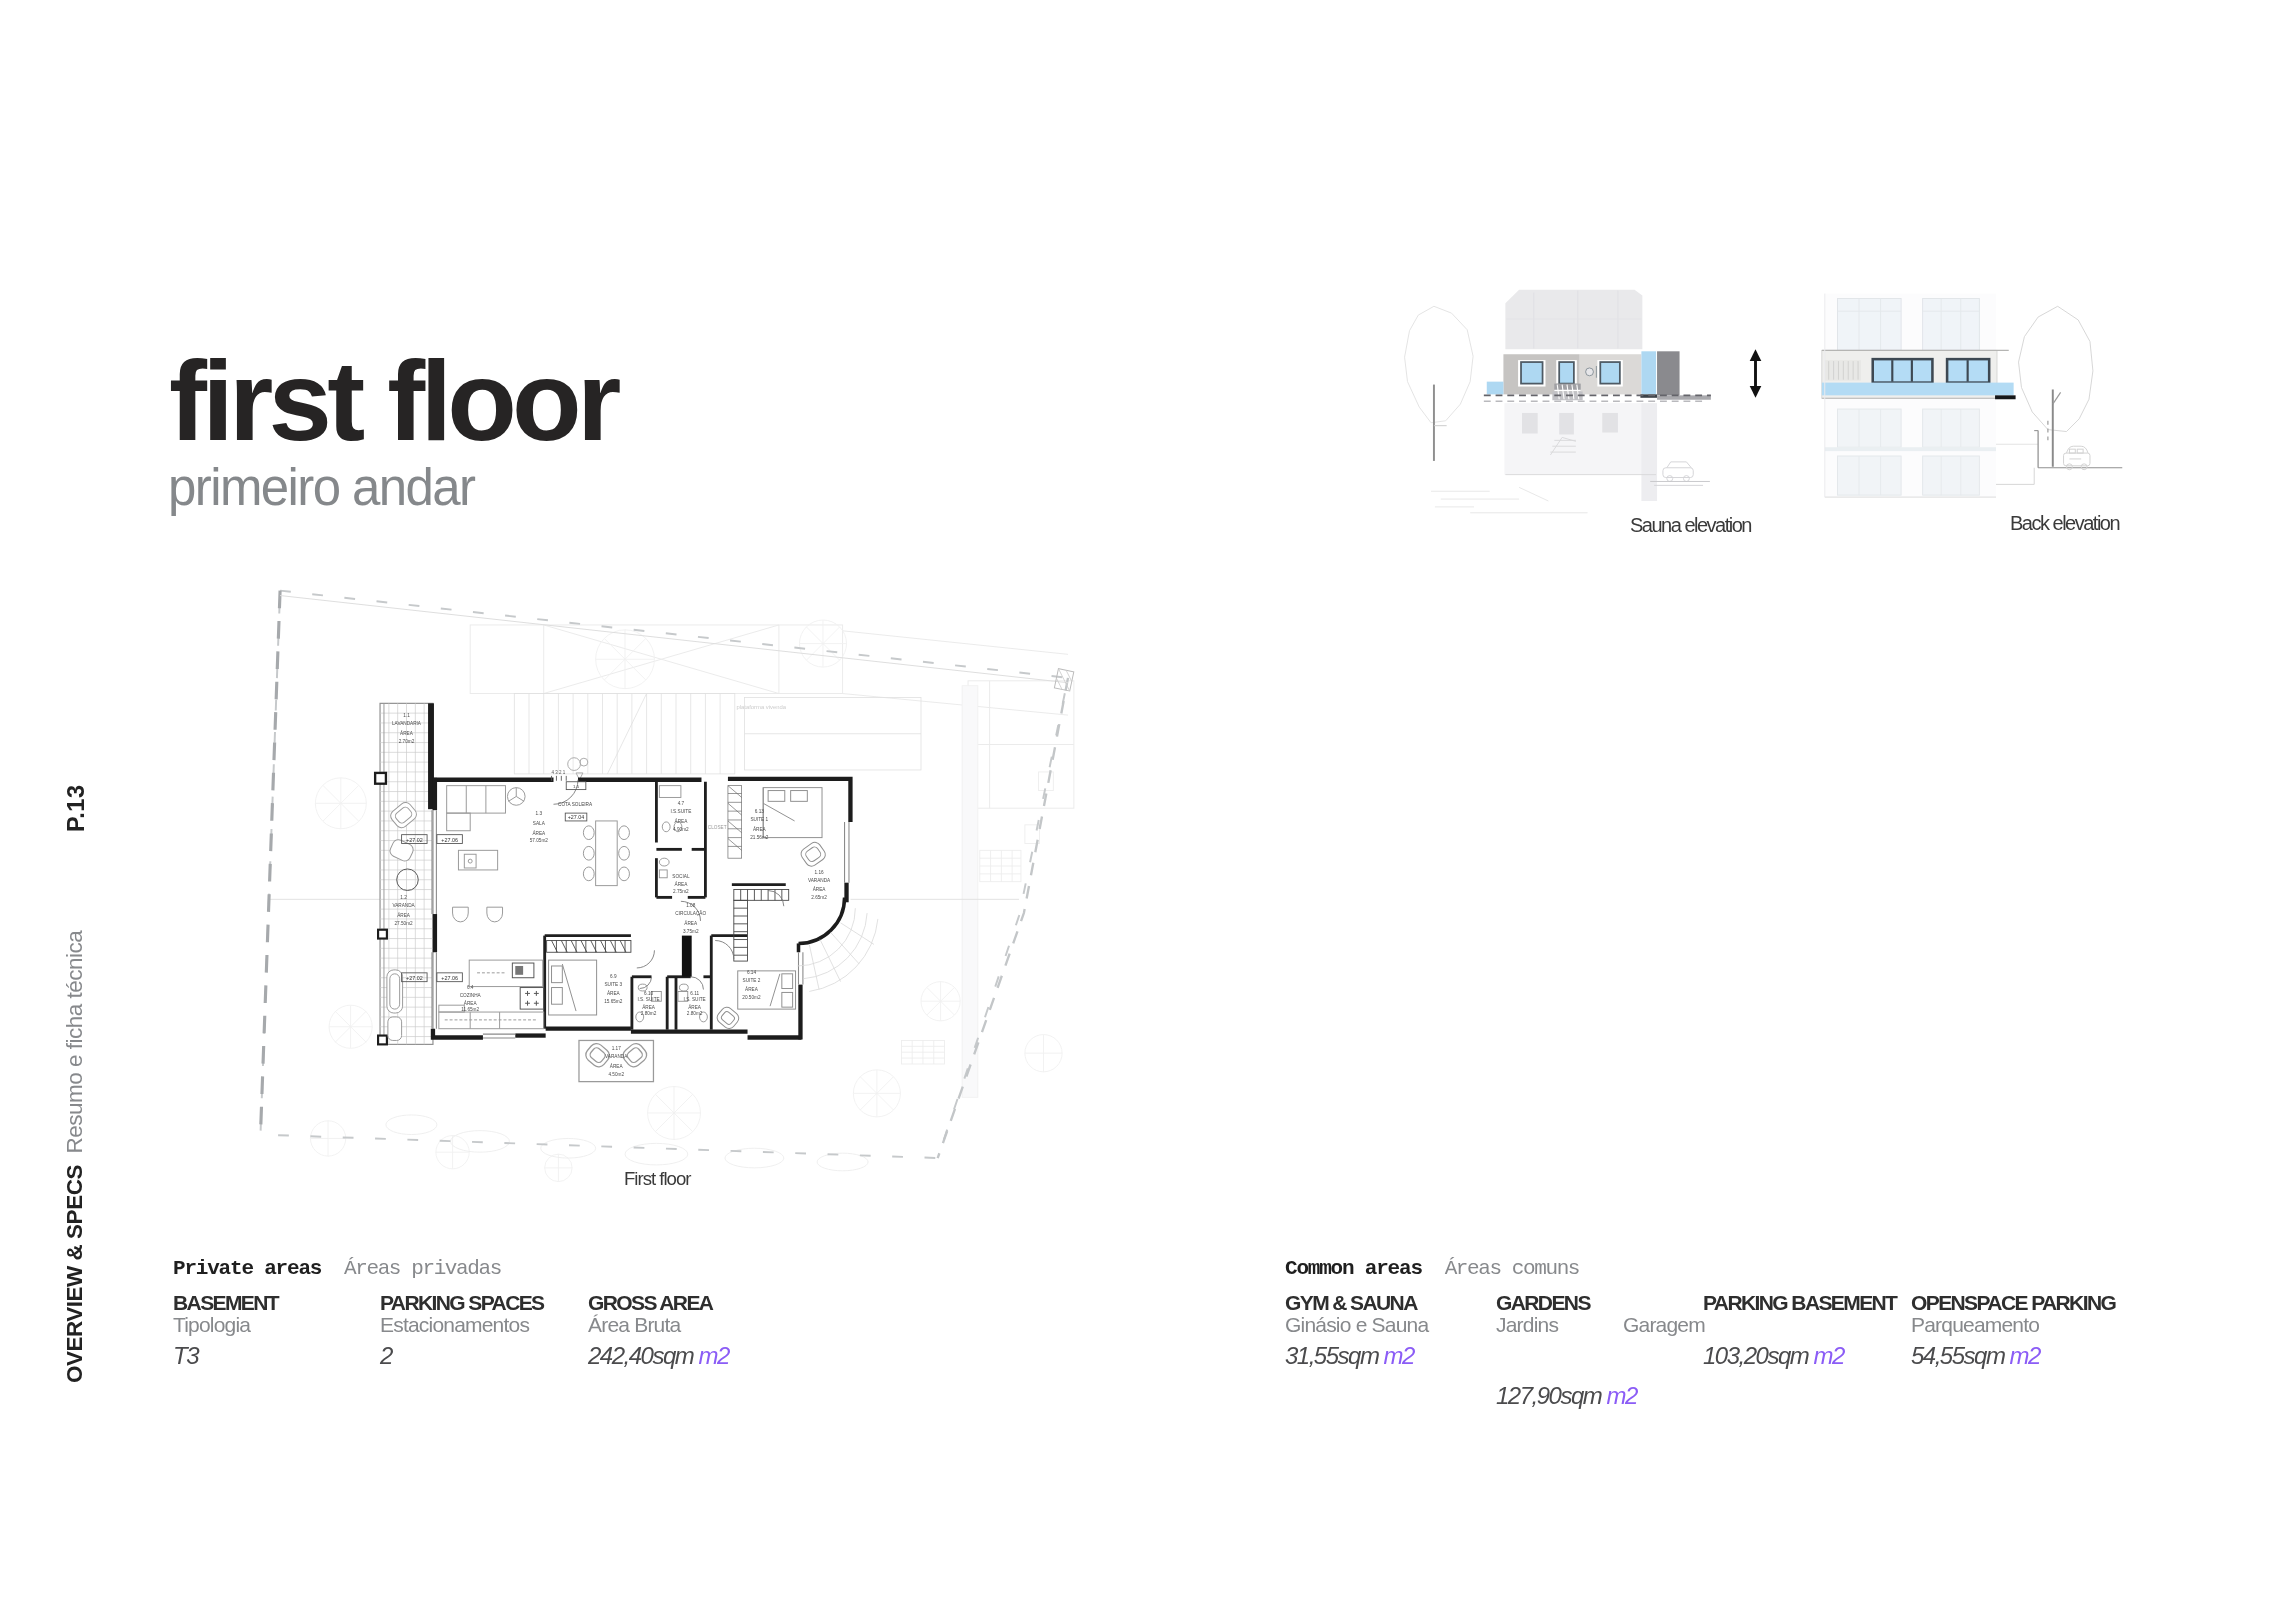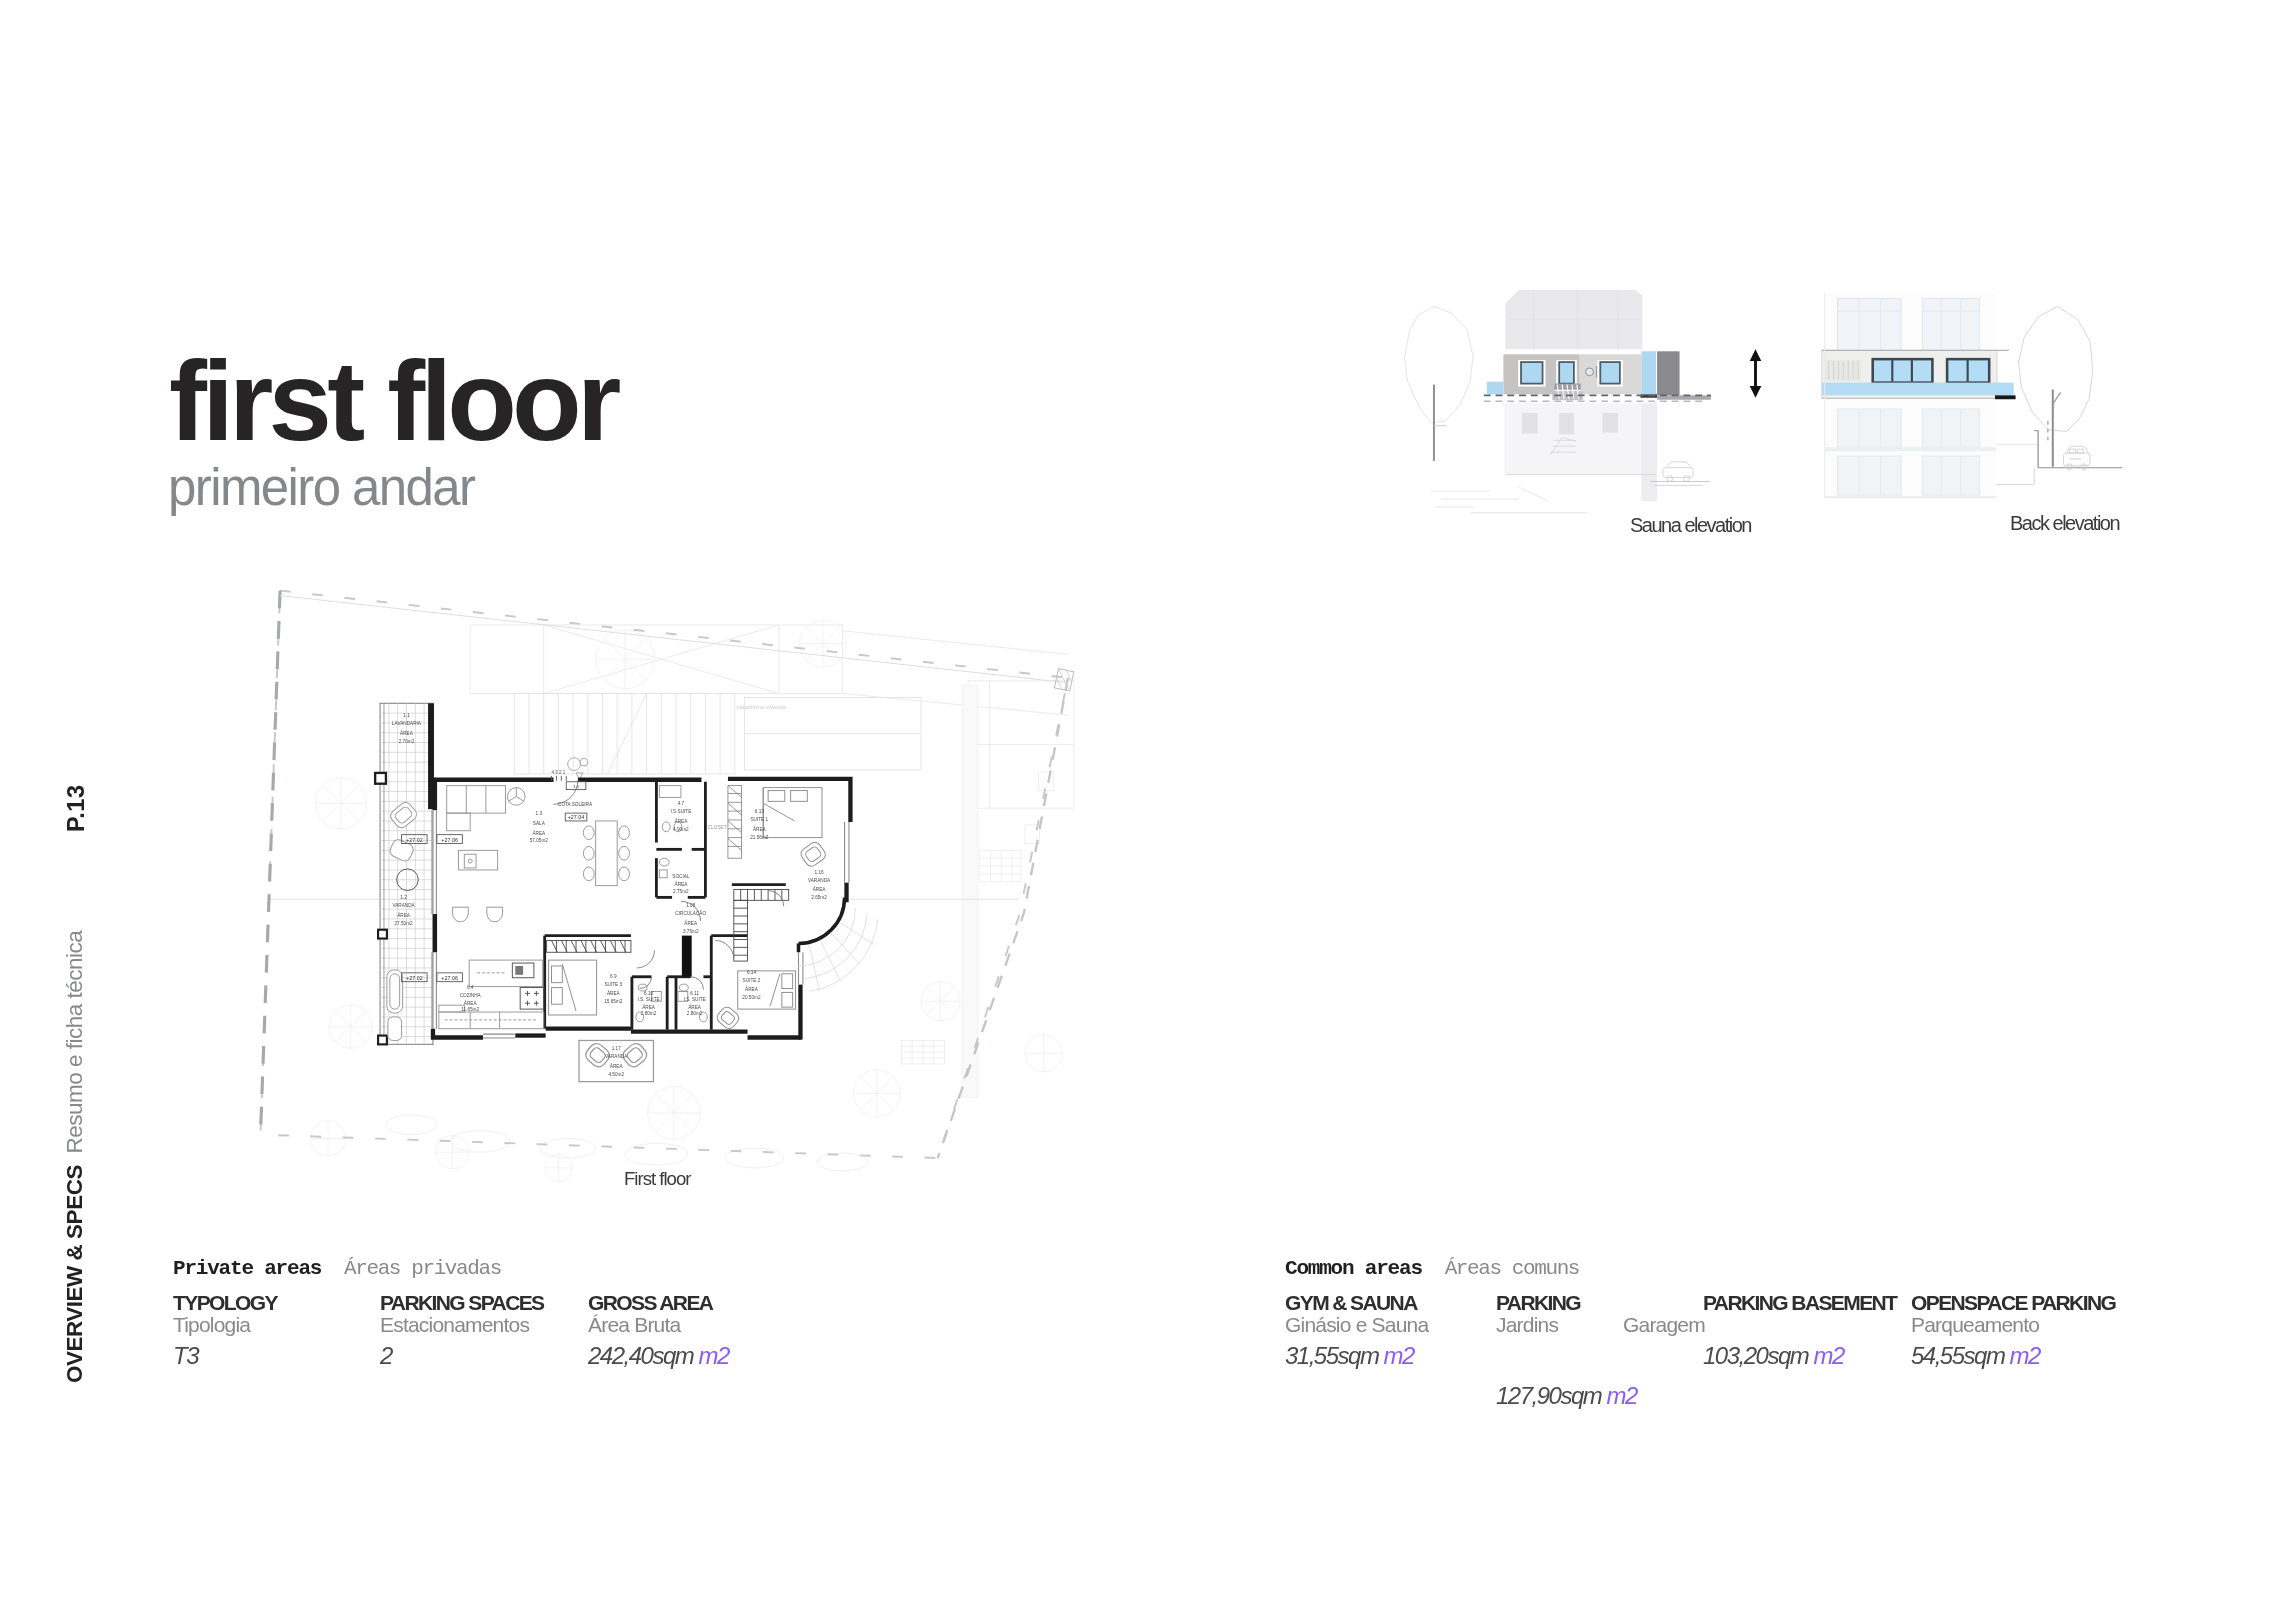--- a/index.html
+++ b/index.html
@@ -22,35 +22,35 @@
   .cap{font-size:20px;color:#3a3a3a;letter-spacing:-1.5px;line-height:1;}
 </style>
 </head>
 <body>
 <div class="abs" id="title">first floor</div>
 <div class="abs" id="subtitle">primeiro andar</div>
 <div class="abs" id="sidebold">OVERVIEW &amp; SPECS&nbsp;&nbsp;<span>Resumo e ficha técnica</span></div>
 <div class="abs" id="pagenum">P.13</div>
 
 <div class="abs seclab" style="left:173px;top:1258px;">Private areas&nbsp;&nbsp;<span>Áreas privadas</span></div>
-<div class="h3" style="left:173px;">TYPOLOGY</div>
+<div class="h3" style="left:173px;">BASEMENT</div>
 <div class="sub" style="left:173px;">Tipologia</div>
 <div class="val" style="left:173px;">T3</div>
 <div class="h3" style="left:380px;">PARKING SPACES</div>
 <div class="sub" style="left:380px;">Estacionamentos</div>
 <div class="val" style="left:380px;">2</div>
 <div class="h3" style="left:588px;">GROSS AREA</div>
 <div class="sub" style="left:588px;">Área Bruta</div>
 <div class="val" style="left:588px;">242,40sqm <span>m2</span></div>
 
 <div class="abs seclab" style="left:1285px;top:1258px;">Common areas&nbsp;&nbsp;<span>Áreas comuns</span></div>
 <div class="h3" style="left:1285px;">GYM &amp; SAUNA</div>
 <div class="sub" style="left:1285px;">Ginásio e Sauna</div>
 <div class="val" style="left:1285px;">31,55sqm <span>m2</span></div>
-<div class="h3" style="left:1496px;">PARKING</div>
+<div class="h3" style="left:1496px;">GARDENS</div>
 <div class="sub" style="left:1496px;">Jardins</div>
 <div class="val" style="left:1496px;margin-top:40px;">127,90sqm <span>m2</span></div>
 <div class="h3" style="left:1703px;">PARKING BASEMENT</div>
 <div class="sub" style="left:1623px;">Garagem</div>
 <div class="val" style="left:1703px;">103,20sqm <span>m2</span></div>
 <div class="h3" style="left:1911px;">OPENSPACE PARKING</div>
 <div class="sub" style="left:1911px;">Parqueamento</div>
 <div class="val" style="left:1911px;">54,55sqm <span>m2</span></div>
 
 <div class="abs cap" style="left:624px;top:1170px;font-size:18.6px;letter-spacing:-1px;">First floor</div>

